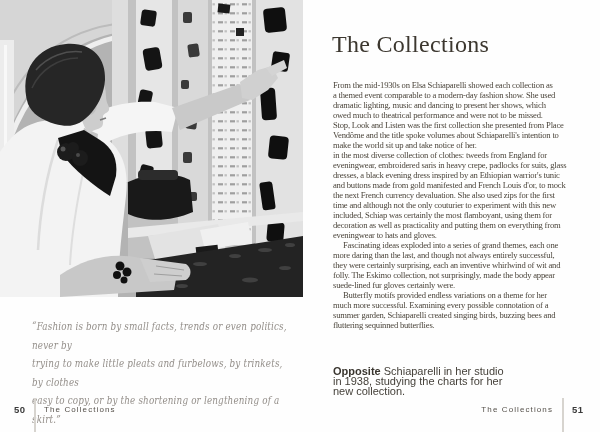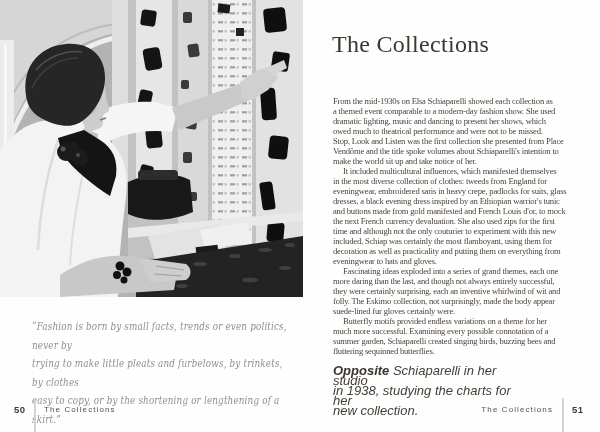--- a/index.html
+++ b/index.html
@@ -22,31 +22,30 @@
     font-size:11px; line-height:18.5px; color:#938e89; letter-spacing:0.2px;
   }
 
   
   .title {
     position:absolute; left:332px; top:31px; margin:0;
     font-size:24px; font-weight:normal; color:#3c372f; letter-spacing:0.3px;
     font-family:"Liberation Serif", serif; white-space:nowrap;
   }
   .body-text {
-    position:absolute; left:333px; top:96px; width:260px;
+    position:absolute; left:333px; top:80px; width:260px;
     font-size:8.6px; line-height:10px; color:#4b453b; letter-spacing:-0.2px;font-family:Liberation Serif, serif;
   }
   .bline { white-space:nowrap; height:10px; }
   .bline.indent { padding-left:10px; }
 
   .caption {
     position:absolute; left:333px; top:366px; width:180px;
-    font-family:"Liberation Sans", sans-serif; font-size:13px; line-height:10px;
+    font-family:"Liberation Sans", sans-serif; font-size:11px; line-height:10px;
     color:#45413a;
-    font-style:italic;
   }
   .caption b { color:#39352e; }
 
   
   .pagenum {
     position:absolute; top:404px; font-family:"Liberation Sans", sans-serif;
     font-weight:bold; font-size:9.5px; color:#3a3a3a; letter-spacing:0.5px;
   }
   .pn-left { left:14px; }
   .pn-right { left:572px; }
@@ -193,21 +192,20 @@
     <h1 class="title">The Collections</h1>
 
     <div class="body-text">
         <div class="bline">From the mid-1930s on Elsa Schiaparelli showed each collection as</div>
         <div class="bline">a themed event comparable to a modern-day fashion show. She used</div>
         <div class="bline">dramatic lighting, music and dancing to present her shows, which</div>
         <div class="bline">owed much to theatrical performance and were not to be missed.</div>
         <div class="bline">Stop, Look and Listen was the first collection she presented from Place</div>
         <div class="bline">Vendôme and the title spoke volumes about Schiaparelli's intention to</div>
         <div class="bline">make the world sit up and take notice of her.</div>
-        <div class="bline indent">It included multicultural influences, which manifested themselves</div>
         <div class="bline">in the most diverse collection of clothes: tweeds from England for</div>
         <div class="bline">eveningwear, embroidered saris in heavy crepe, padlocks for suits, glass</div>
         <div class="bline">dresses, a black evening dress inspired by an Ethiopian warrior's tunic</div>
         <div class="bline">and buttons made from gold manifested and French Louis d'or, to mock</div>
         <div class="bline">the next French currency devaluation. She also used zips for the first</div>
         <div class="bline">time and although not the only couturier to experiment with this new</div>
         <div class="bline">included, Schiap was certainly the most flamboyant, using them for</div>
         <div class="bline">decoration as well as practicality and putting them on everything from</div>
         <div class="bline">eveningwear to hats and gloves.</div>
         <div class="bline indent">Fascinating ideas exploded into a series of grand themes, each one</div>

